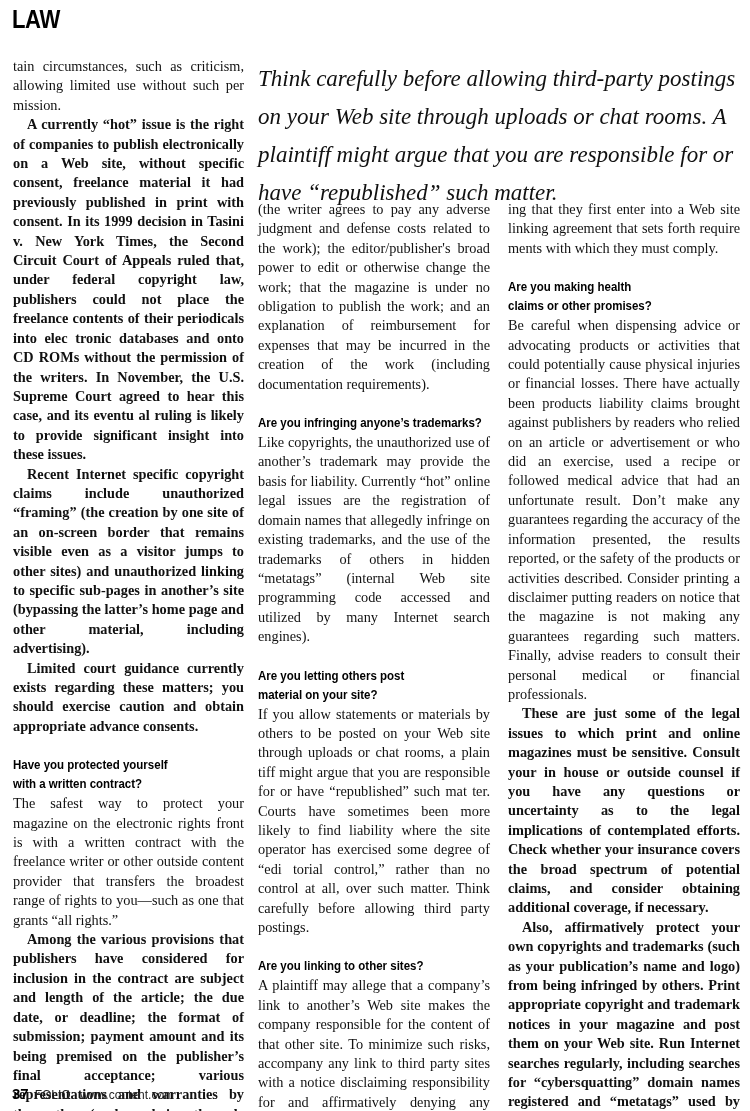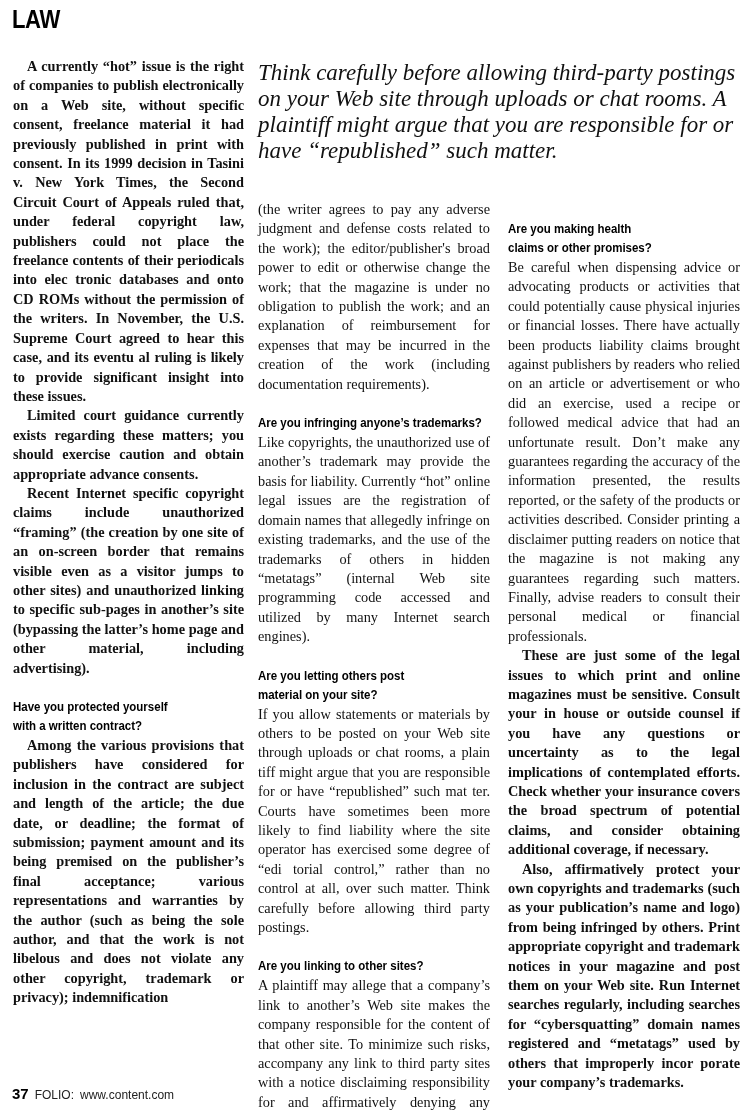--- a/index.html
+++ b/index.html
@@ -25,66 +25,69 @@
       font-weight: 700; font-size: 12.5px; line-height: 19px;
       transform: scaleX(0.92); transform-origin: left center; color: #000;
       white-space: nowrap;
     }
     .gap { height: 20px; }
     .col-1 { left: 13px; top: 57px; width: 231px; }
     .col-2 { left: 258px; top: 200px; width: 232px; }
     .col-3 { left: 508px; top: 200px; width: 232px; }
     .pullquote {
       position: absolute; left: 258px; top: 60px; width: 486px;
-      font-style: italic; font-size: 23px; line-height: 26px;
+      font-style: italic; font-size: 23px; line-height: 38px;
       color: #111;
     }
     .footer {
       position: absolute; left: 12px; top: 1085px;
       font-family: "Liberation Sans", "DejaVu Sans", sans-serif;
       font-size: 12px; color: #222; display: flex; align-items: baseline; gap: 6px;
     }
     .footer .page-num { font-weight: 700; font-size: 15px; color: #000; }
   </style>
 </head>
 <body>
 
 <div class="section-label">LAW</div>
 
 <div class="pullquote">Think carefully before allowing third-party postings on your Web site through uploads or chat rooms. A plaintiff might argue that you are responsible for or have “republished” such matter.</div>
 
 <div class="col col-1">
+  <p>tain circumstances, such as criticism, allowing limited use without such per mission.</p>
   <p class="indent">A currently “hot” issue is the right of companies to publish electronically on a Web site, without specific consent, freelance material it had previously published in print with consent. In its 1999 decision in Tasini v. New York Times, the Second Circuit Court of Appeals ruled that, under federal copyright law, publishers could not place the freelance contents of their periodicals into elec tronic databases and onto CD ROMs without the permission of the writers. In November, the U.S. Supreme Court agreed to hear this case, and its eventu al ruling is likely to provide significant insight into these issues.</p>
+  <p class="indent">Recent Internet specific copyright claims include unauthorized “framing” (the creation by one site of an on-screen border that remains visible even as a visitor jumps to other sites) and unauthorized linking to specific sub-pages in another’s site (bypassing the latter’s home page and other material, including advertising).</p>
   <p class="indent">Limited court guidance currently exists regarding these matters; you should exercise caution and obtain appropriate advance consents.</p>
-  <p class="indent">Recent Internet specific copyright claims include unauthorized “framing” (the creation by one site of an on-screen border that remains visible even as a visitor jumps to other sites) and unauthorized linking to specific sub-pages in another’s site (bypassing the latter’s home page and other material, including advertising).</p>
   <div class="gap"></div>
   <h3>
     <span>Have you protected yourself</span><br>
     <span>with a written contract?</span>
   </h3>
+  <p>The safest way to protect your magazine on the electronic rights front is with a written contract with the freelance writer or other outside content provider that transfers the broadest range of rights to you—such as one that grants “all rights.”</p>
   <p class="indent">Among the various provisions that publishers have considered for inclusion in the contract are subject and length of the article; the due date, or deadline; the format of submission; payment amount and its being premised on the publisher’s final acceptance; various representations and warranties by the author (such as being the sole author, and that the work is not libelous and does not violate any other copyright, trademark or privacy); indemnification</p>
 </div>
 
 <div class="col col-2">
   <p>(the writer agrees to pay any adverse judgment and defense costs related to the work); the editor/publisher's broad power to edit or otherwise change the work; that the magazine is under no obligation to publish the work; and an explanation of reimbursement for expenses that may be incurred in the creation of the work (including documentation requirements).</p>
   <div class="gap"></div>
   <h3>Are you infringing anyone’s trademarks?</h3>
   <p>Like copyrights, the unauthorized use of another’s trademark may provide the basis for liability. Currently “hot” online legal issues are the registration of domain names that allegedly infringe on existing trademarks, and the use of the trademarks of others in hidden “metatags” (internal Web site programming code accessed and utilized by many Internet search engines).</p>
   <div class="gap"></div>
   <h3>
     <span>Are you letting others post</span><br>
     <span>material on your site?</span>
   </h3>
   <p>If you allow statements or materials by others to be posted on your Web site through uploads or chat rooms, a plain tiff might argue that you are responsible for or have “republished” such mat ter. Courts have sometimes been more likely to find liability where the site operator has exercised some degree of “edi torial control,” rather than no control at all, over such matter. Think carefully before allowing third party postings.</p>
   <div class="gap"></div>
   <h3>Are you linking to other sites?</h3>
   <p>A plaintiff may allege that a company’s link to another’s Web site makes the company responsible for the content of that other site. To minimize such risks, accompany any link to third party sites with a notice disclaiming responsibility for and affirmatively denying any endorsement of products, services or information contained on that outside site. Should operators of other's sites wish to link to your site, consider requir-</p>
 </div>
 
 <div class="col col-3">
+  <p>ing that they first enter into a Web site linking agreement that sets forth require ments with which they must comply.</p>
   <div class="gap"></div>
   <h3>
     <span>Are you making health</span><br>
     <span>claims or other promises?</span>
   </h3>
   <p>Be careful when dispensing advice or advocating products or activities that could potentially cause physical injuries or financial losses. There have actually been products liability claims brought against publishers by readers who relied on an article or advertisement or who did an exercise, used a recipe or followed medical advice that had an unfortunate result. Don’t make any guarantees regarding the accuracy of the information presented, the results reported, or the safety of the products or activities described. Consider printing a disclaimer putting readers on notice that the magazine is not making any guarantees regarding such matters. Finally, advise readers to consult their personal medical or financial professionals.</p>
   <p class="indent">These are just some of the legal issues to which print and online magazines must be sensitive. Consult your in house or outside counsel if you have any questions or uncertainty as to the legal implications of contemplated efforts. Check whether your insurance covers the broad spectrum of potential claims, and consider obtaining additional coverage, if necessary.</p>
   <p class="indent">Also, affirmatively protect your own copyrights and trademarks (such as your publication’s name and logo) from being infringed by others. Print appropriate copyright and trademark notices in your magazine and post them on your Web site. Run Internet searches regularly, including searches for “cybersquatting” domain names registered and “metatags” used by others that improperly incor porate your company’s trademarks.</p>
 
 </div>

